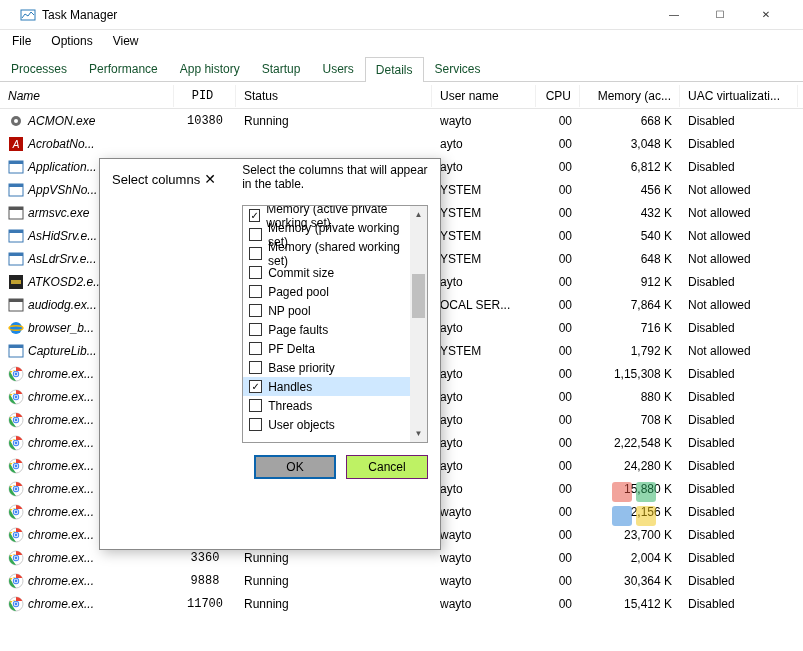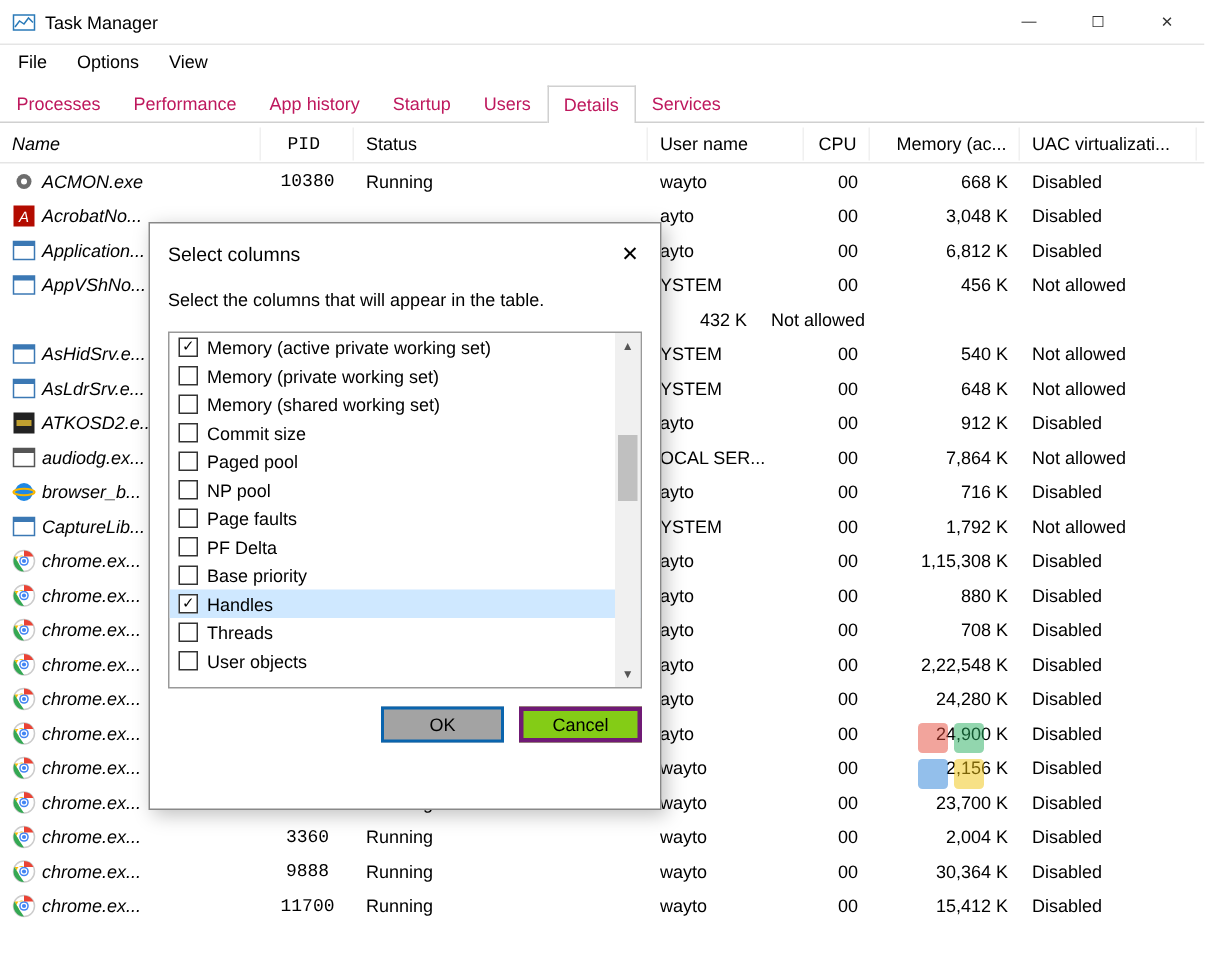--- a/index.html
+++ b/index.html
@@ -10,21 +10,21 @@
     color: #000;
     width: 803px;
     height: 651px;
     overflow: hidden;
     position: relative;
   }
   .titlebar {
     height: 30px;
     display: flex;
     align-items: center;
-    padding: 0 2px;
+    padding: 0 14px;
     border-bottom: 1px solid #e5e5e5;
   }
   .titlebar .app-icon {
     width: 16px; height: 16px;
     margin: 0 6px;
     display:inline-flex;align-items:center;justify-content:center;
   }
   .titlebar .title { flex: 0 0 auto; font-size: 12px; }
   .titlebar .spacer { flex: 1; }
   .win-controls { display: flex; }
@@ -46,21 +46,21 @@
     border-bottom: 1px solid #d0d0d0;
     padding: 0 0 0 0;
     height: 28px;
     margin-top:2px;
   }
   .tab {
     padding: 5px 10px;
     font-size: 12px;
     border: 1px solid transparent;
     border-bottom: none;
-    color:#be185d;
+    color:#14532d;
   }
   .tab.active {
     border-color: #d0d0d0;
     background: #fff;
     position: relative;
     top: 1px;
   }
   .table-wrap { border-top:1px solid #fff; }
   .thead {
     display: flex;
@@ -92,26 +92,26 @@
   .pic {
     width:16px;height:16px;display:inline-flex;margin-right:4px;
     vertical-align:middle;flex-shrink:0;
   }
   .pic svg { width:16px;height:16px; }
   .namecell { display:flex; align-items:center; }
 
   
   .dialog {
     position: absolute;
-    left: 99px; top: 148px;
+    left: 99px; top: 158px;
     width: 342px; height: 392px;
     background: #fff;
     border: 1px solid #888;
     box-shadow: 3px 3px 12px rgba(0,0,0,0.25);
-    display:flex; flex-direction:column;
+    display:flex; 
   }
   .dialog .dtitle {
     display:flex; align-items:center;
     padding: 8px 10px 8px 12px;
     height:40px;
   }
   .dialog .dtitle .lbl { font-size:13px; flex:1;}
   .dialog .dtitle .x { font-size:14px; width:20px; text-align:center;}
   .dialog .dbody { padding: 0 12px 10px 12px; flex:1; display:flex; flex-direction:column;}
   .dialog .instr { font-size:12px; margin: 4px 0 14px 0;}
@@ -130,21 +130,21 @@
     padding: 0 6px;
     font-size:12px;
     gap:6px;
   }
   .opt.selected { background:#cfe8ff; }
   .cb {
     width:13px;height:13px;border:1px solid #333;display:inline-flex;align-items:center;justify-content:center;font-size:10px;line-height:1;
     background:#fff;
   }
   .dbtns { display:flex; justify-content:flex-end; gap:10px; margin-top:12px;}
-  .dbtn { width:82px; height:24px; border:3px solid #701a75; background:#84cc16; font-size:12px;}
+  .dbtn { width:82px; height:24px; border:1px solid #701a75; background:#bef264; font-size:12px;}
   .dbtn.primary { border:2px solid #0a64ad; background:#a3a3a3;}
 
   
   .wm {
     position:absolute; left:608px; top:478px; width:54px; height:54px;
     opacity:0.5;
   }
 </style>
 </head>
 <body>
@@ -254,20 +254,29 @@
           <span>AppVShNo...</span>
         </div>
         <div class="cell col-pid"></div>
         <div class="cell col-status"></div>
         <div class="cell col-user">YSTEM</div>
         <div class="cell col-cpu">00</div>
         <div class="cell col-mem">456 K</div>
         <div class="cell col-uac">Not allowed</div>
       </div>
       <div class="row">
+        <div class="cell col-name namecell">
+          <span class="pic">
+            <svg viewBox="0 0 16 16">
+              <rect x="1" y="2" width="14" height="12" fill="#fff" stroke="#555"></rect>
+              <rect x="1" y="2" width="14" height="3" fill="#555"></rect>
+            </svg>
+          </span>
+          <span>armsvc.exe</span>
+        </div>
         <div class="cell col-pid"></div>
         <div class="cell col-status"></div>
         <div class="cell col-user">YSTEM</div>
         <div class="cell col-cpu">00</div>
         <div class="cell col-mem">432 K</div>
         <div class="cell col-uac">Not allowed</div>
       </div>
       <div class="row">
         <div class="cell col-name namecell">
           <span class="pic">
@@ -492,21 +501,21 @@
               <circle cx="8" cy="8" r="2.2" fill="#fff"></circle>
               <circle cx="8" cy="8" r="1.4" fill="#4285f4"></circle>
             </svg>
           </span>
           <span>chrome.ex...</span>
         </div>
         <div class="cell col-pid"></div>
         <div class="cell col-status"></div>
         <div class="cell col-user">ayto</div>
         <div class="cell col-cpu">00</div>
-        <div class="cell col-mem">24,900 K</div>
+        <div class="cell col-mem">15,880 K</div>
         <div class="cell col-uac">Disabled</div>
       </div>
       <div class="row">
         <div class="cell col-name namecell">
           <span class="pic">
             <svg viewBox="0 0 16 16">
               <circle cx="8" cy="8" r="7" fill="#fff" stroke="#ccc"></circle>
               <circle cx="8" cy="8" r="3.2" fill="#4285f4"></circle>
               <path d="M8 1a7 7 0 016.3 4H8" fill="#ea4335"></path>
               <path d="M1.7 5l3.1 5.4A3.2 3.2 0 018 4.8" fill="#fbbc05"></path>

